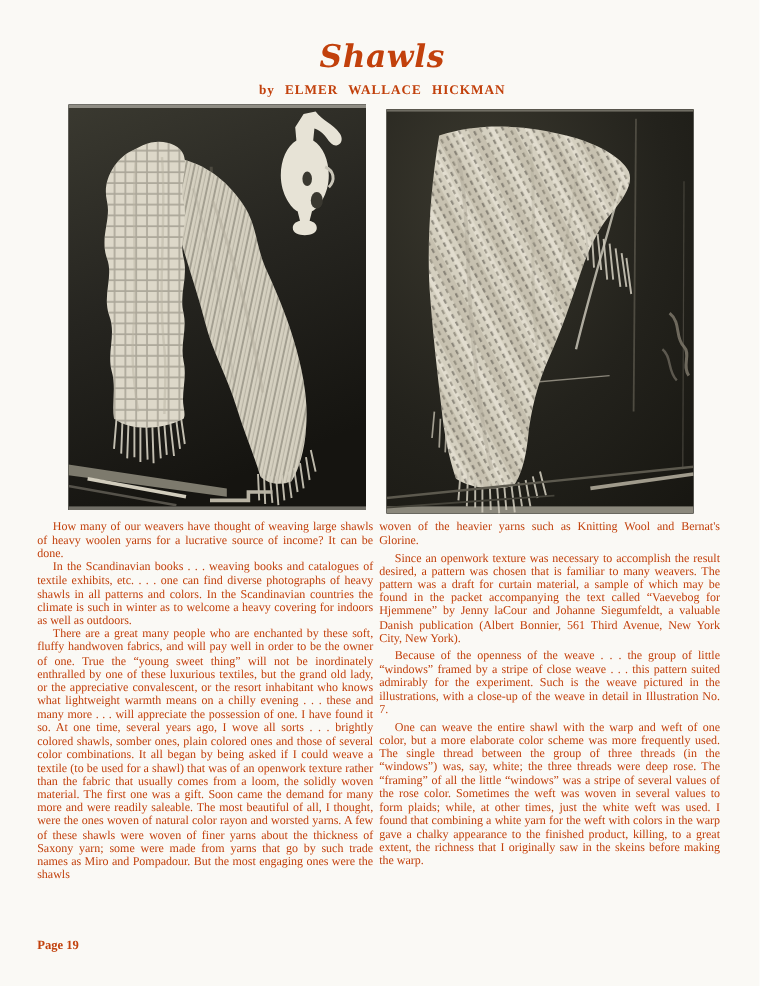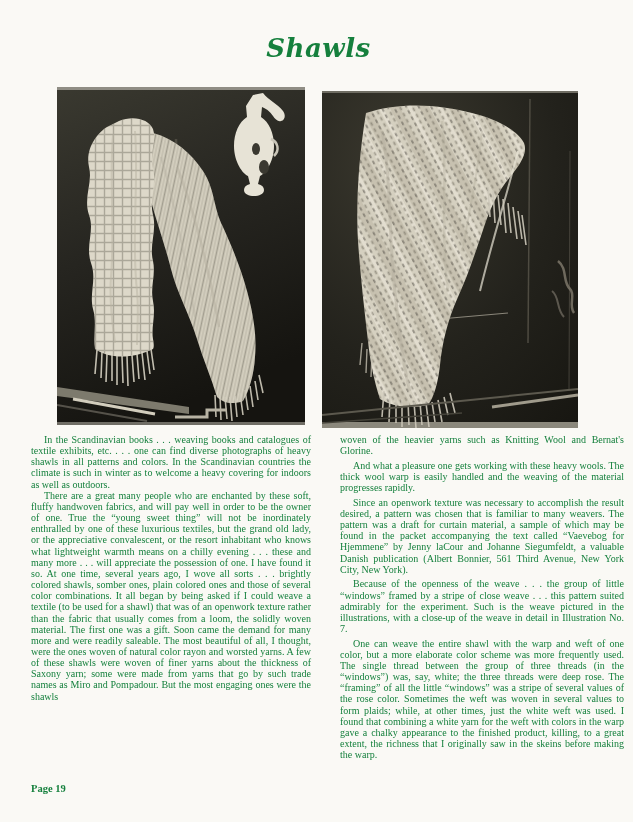--- a/index.html
+++ b/index.html
@@ -1,19 +1,19 @@
 <!DOCTYPE html>
 <html><head>
 <meta charset="utf-8">
 <style>
   html,body{margin:0;padding:0;background:#ffffff;}
   .page{
     position:relative; width:633px; height:822px;
     background:#faf9f5; overflow:hidden;
-    font-family:"Liberation Serif", serif; color:#15803d;
+    font-family:"Liberation Serif", serif; color:#c2410c;
   }
   .title{
     position:absolute; top:33px; left:31px; width:575px;
     text-align:center;
     font-family:"DejaVu Serif", serif; font-style:italic; font-weight:bold;
     font-size:26px; letter-spacing:0.5px;
   }
   .byline{
     position:absolute; top:69px; left:31px; width:575px;
     text-align:center; font-weight:bold; font-size:11px;
@@ -23,33 +23,34 @@
   .photo svg{ display:block; width:100%; height:100%; }
   .photo-left{ left:57px; top:87px; width:248px; height:338px; }
   .photo-right{ left:322px; top:91px; width:256px; height:337px; }
   .col{
     position:absolute; top:434px;
     font-size:10px; line-height:11.15px; text-align:justify;
   }
   .col p{ margin:0; text-indent:13px; }
   .col p.noindent{ text-indent:0; }
   .col-left{ left:31px; width:280px; }
-  .col-right{ left:340px; width:284px; }
+  .col-right{ left:316px; width:284px; }
   .col-right p + p{ margin-top:3.5px; }
   .page-number{
     position:absolute; left:31px; top:783px;
     font-weight:bold; font-size:10.5px;
   }
 </style>
 </head>
 <body>
 
 <div class="page">
 
   <div class="title">Shawls</div>
+  <div class="byline">by ELMER WALLACE HICKMAN</div>
 
   <div class="photo photo-left">
     <svg viewBox="0 0 248 338">
       <defs>
         <linearGradient id="bg1" x1="0" y1="0" x2="0.3" y2="1">
           <stop offset="0" stop-color="#3a3930"></stop>
             <stop offset="0.5" stop-color="#262520"></stop>
             <stop offset="1" stop-color="#151410"></stop>
         </linearGradient>
         <pattern id="plaid" width="9" height="9" patternUnits="userSpaceOnUse">
@@ -141,27 +142,27 @@
 
       <g>
         <path d="M0 324 L256 298" stroke="#5c594e" stroke-width="2"></path>
         <path d="M170 316 L256 304" stroke="#a09b8c" stroke-width="3"></path>
         <path d="M0 332 L140 322" stroke="#45433a" stroke-width="1.5"></path>
       </g>
     </svg>
   </div>
 
   <div class="col col-left">
+    <p>How many of our weavers have thought of weaving large shawls of heavy woolen yarns for a lucrative source of income?  It can be done.</p>
     <p>In the Scandinavian books . . . weaving books and catalogues of textile exhibits, etc. . . . one can find diverse photographs of heavy shawls in all patterns and colors.  In the Scandinavian countries the climate is such in winter as to welcome a heavy covering for indoors as well as outdoors.</p>
     <p>There are a great many people who are enchanted by these soft, fluffy handwoven fabrics, and will pay well in order to be the owner of one.  True the “young sweet thing” will not be inordinately enthralled by one of these luxurious textiles, but the grand old lady, or the appreciative convalescent, or the resort inhabitant who knows what lightweight warmth means on a chilly evening . . . these and many more . . . will appreciate the possession of one.  I have found it so.  At one time, several years ago, I wove all sorts . . . brightly colored shawls, somber ones, plain colored ones and those of several color combinations.  It all began by being asked if I could weave a textile (to be used for a shawl) that was of an openwork texture rather than the fabric that usually comes from a loom, the solidly woven material.  The first one was a gift.  Soon came the demand for many more and were readily saleable.  The most beautiful of all, I thought, were the ones woven of natural color rayon and worsted yarns.  A few of these shawls were woven of finer yarns about the thickness of Saxony yarn; some were made from yarns that go by such trade names as Miro and Pompadour.  But the most engaging ones were the shawls</p>
   </div>
 
   <div class="col col-right">
     <p class="noindent">woven of the heavier yarns such as Knitting Wool and Bernat's Glorine.</p>
-    <p>And what a pleasure one gets working with these heavy wools.  The thick wool warp is easily handled and the weaving of the material progresses rapidly.</p>
     <p>Since an openwork texture was necessary to accomplish the result desired, a pattern was chosen that is familiar to many weavers.  The pattern was a draft for curtain material, a sample of which may be found in the packet accompanying the text called “Vaevebog for Hjemmene” by Jenny laCour and Johanne Siegumfeldt, a valuable Danish publication (Albert Bonnier, 561 Third Avenue, New York City, New York).</p>
     <p>Because of the openness of the weave . . . the group of little “windows” framed by a stripe of close weave . . . this pattern suited admirably for the experiment.  Such is the weave pictured in the illustrations, with a close-up of the weave in detail in Illustration No. 7.</p>
     <p>One can weave the entire shawl with the warp and weft of one color, but a more elaborate color scheme was more frequently used.  The single thread between the group of three threads (in the “windows”) was, say, white; the three threads were deep rose.  The “framing” of all the little “windows” was a stripe of several values of the rose color.  Sometimes the weft was woven in several values to form plaids; while, at other times, just the white weft was used.  I found that combining a white yarn for the weft with colors in the warp gave a chalky appearance to the finished product, killing, to a great extent, the richness that I originally saw in the skeins before making the warp.</p>
   </div>
 
   <div class="page-number">Page 19</div>
 
 </div>
 
 </body></html>

